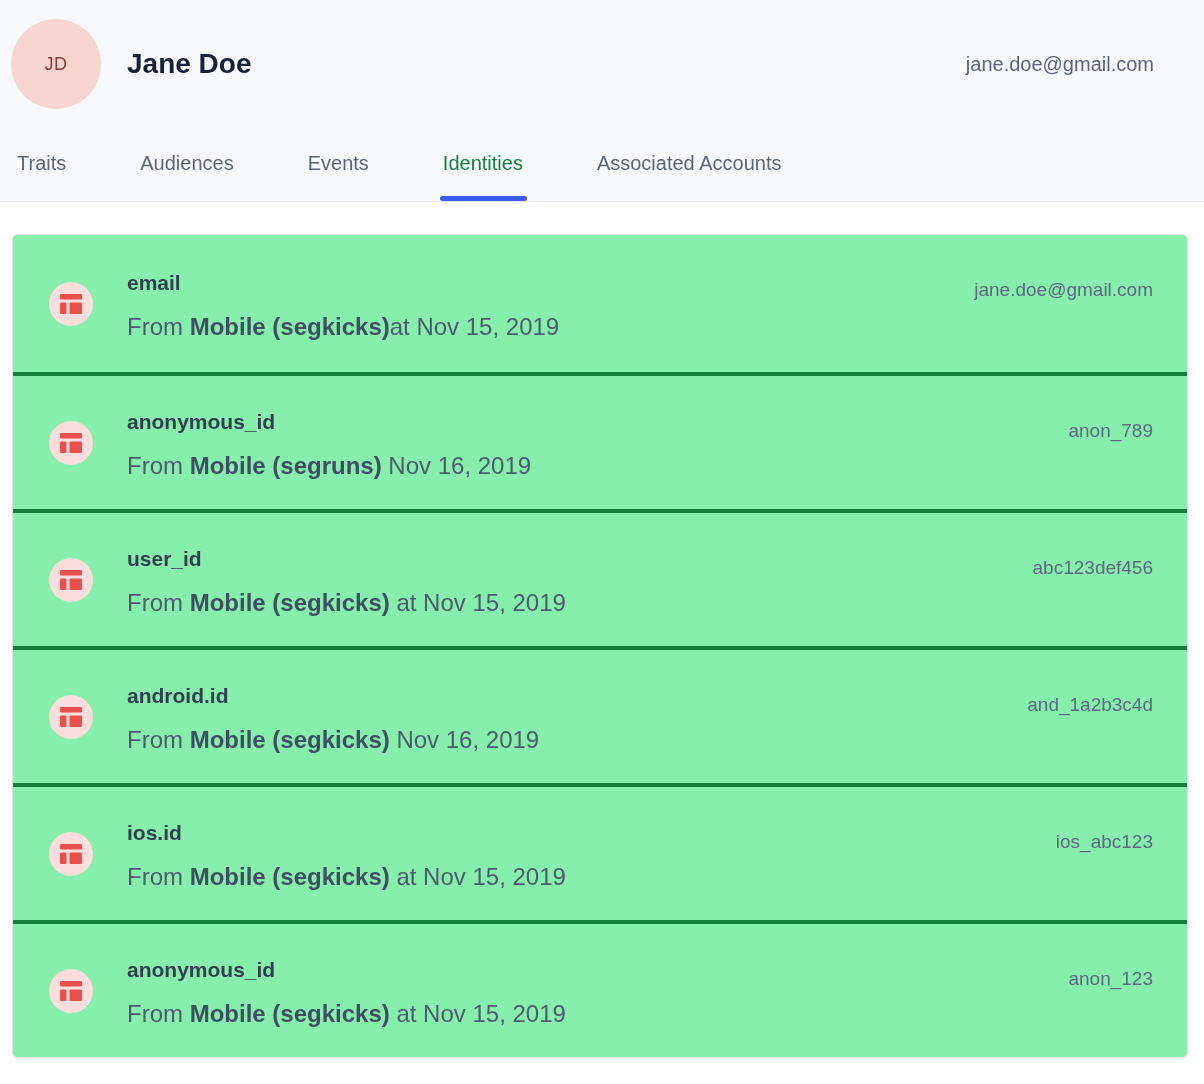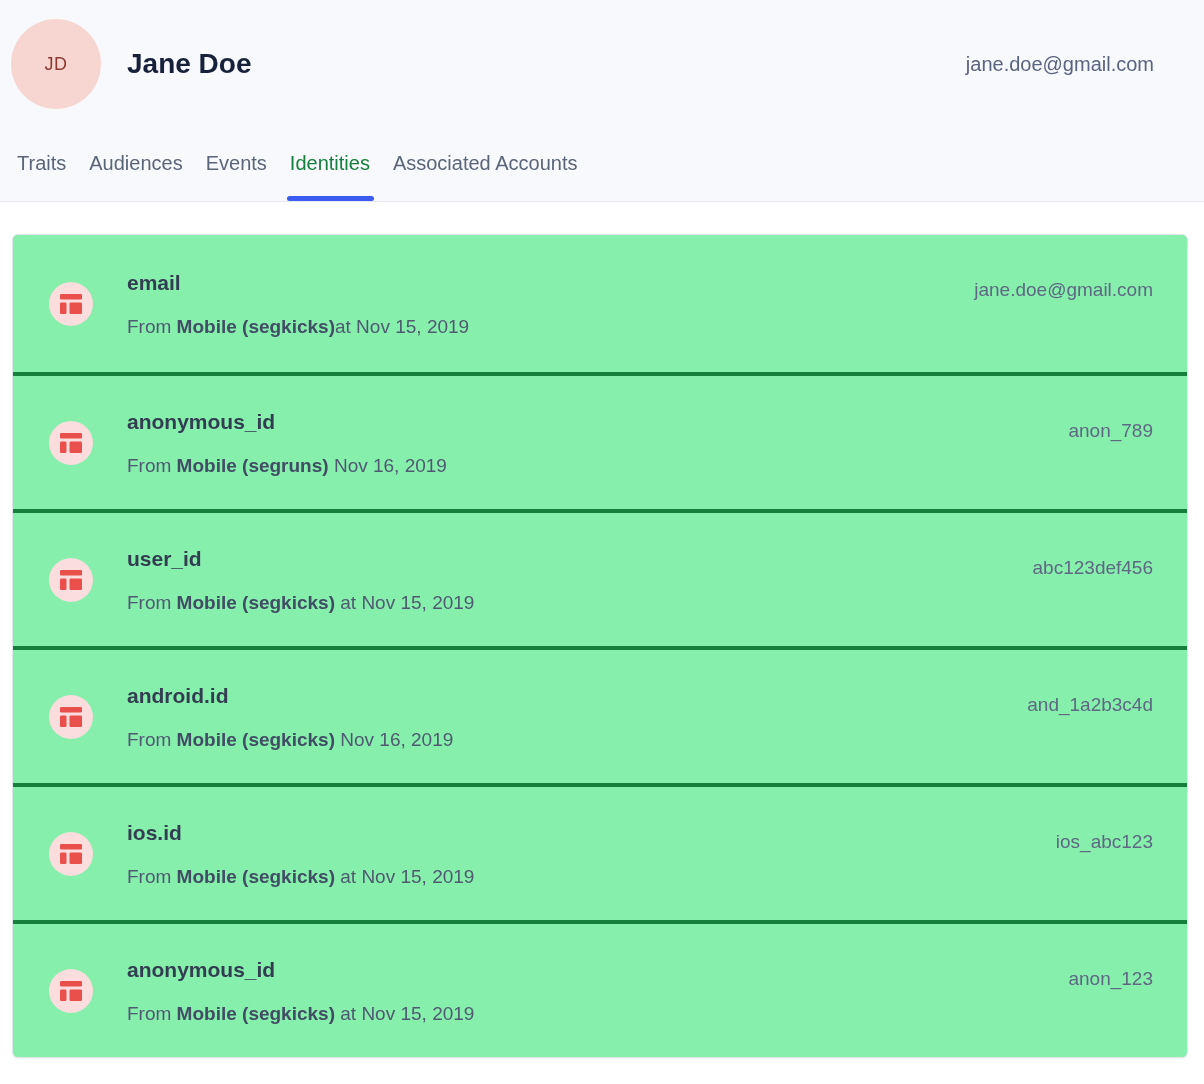--- a/index.html
+++ b/index.html
@@ -43,21 +43,21 @@
   .user-email {
     margin-left: auto;
     font-size: 20px;
     color: #5a637f;
   }
   .tabs {
     position: absolute;
     left: 17px;
     bottom: 0;
     display: flex;
-    gap: 23px;
+    gap: 74px;
   }
   .tab {
     position: relative;
     font-size: 20px;
     color: #5b6579;
     padding-bottom: 26px;
     cursor: pointer;
     white-space: nowrap;
   }
   .tab.active { color: #15803d; }
@@ -100,21 +100,21 @@
   }
   .row-text { margin-left: 34px; }
   .row-title {
     font-size: 21px;
     font-weight: 600;
     color: #333d51;
     line-height: 27px;
   }
   .row-meta {
     margin-top: 18px;
-    font-size: 19px;
+    font-size: 24px;
     line-height: 25px;
     color: #4f5a71;
     white-space: pre-wrap;
   }
   .row-meta .source { font-weight: 600; color: #414d64; }
   .row-value {
     position: absolute;
     top: 44px;
     right: 34px;
     font-size: 19px;

